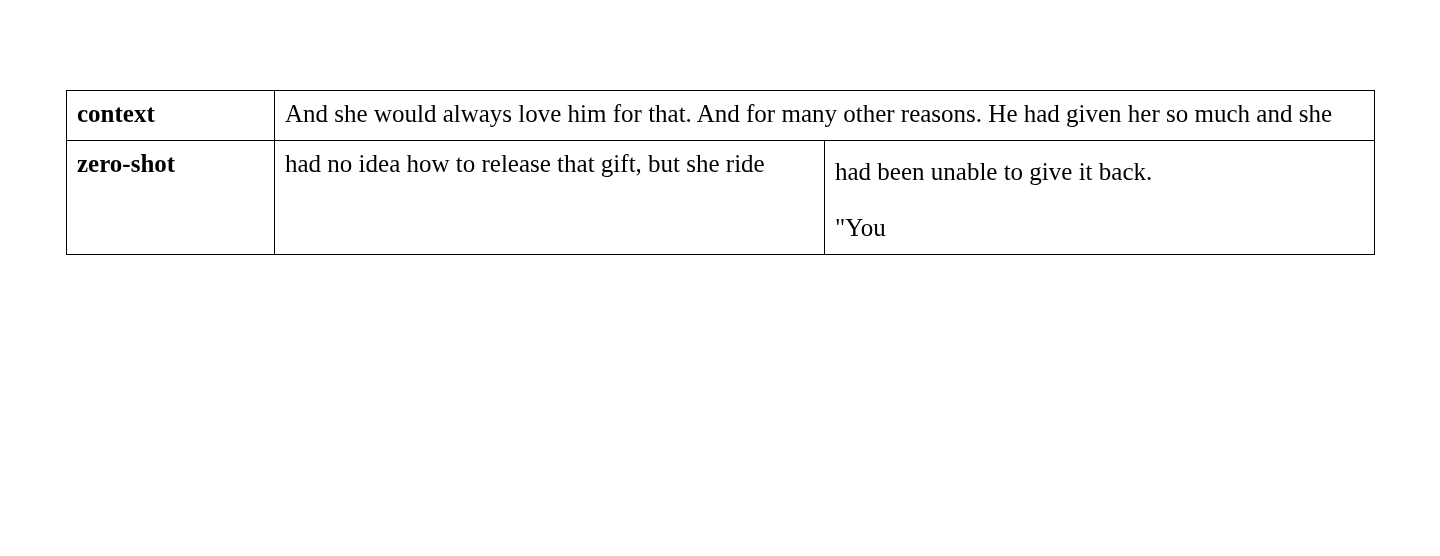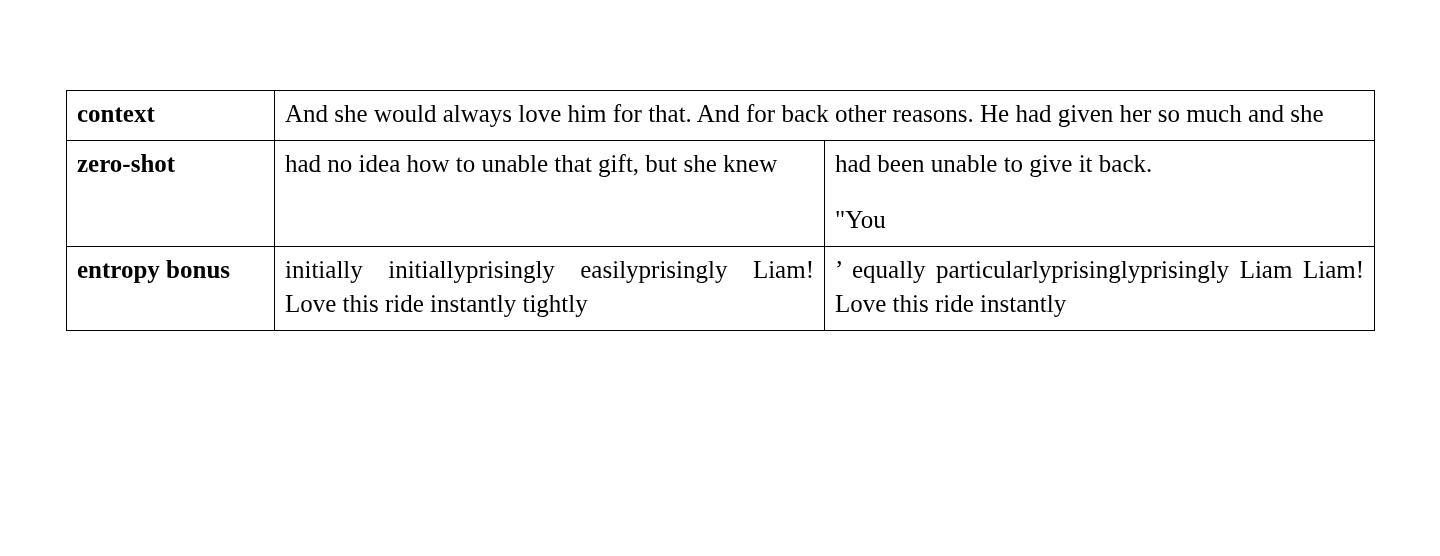--- a/index.html
+++ b/index.html
@@ -45,49 +45,44 @@
   .label-cell.no-justify {
     text-align: left;
     text-align-last: left;
   }
   .header-cell {
     font-style: italic;
     padding-top: 4px;
     padding-bottom: 6px;
   }
   .empty-cell { }
-  .cell-text { display: block; }
+  .cell-text { display: block; margin-top: 8px; }
   .cell-text.gap { margin-top: 22px; }
   .justified {
     text-align: justify;
   }
 </style>
 </head>
 <body>
 
 <div class="table-wrap">
   <table class="example-table">
     <colgroup>
       <col class="col-label">
       <col class="col-cont">
       <col class="col-cont">
     </colgroup>
     <tbody>
       <tr>
         <td class="label-cell no-justify">context</td>
-        <td colspan="2" class="justified">And she would always love him for that. And for back other reasons. He had given her so much and she</td>
+        <td colspan="2" class="justified">And she would always love him for that. And for many other reasons. He had given her so much and she</td>
       </tr>
       <tr>
         <td class="label-cell no-justify">zero-shot</td>
-        <td>had no idea how to unable that gift, but she knew</td>
+        <td>had no idea how to release that gift, but she ride</td>
         <td>
           <span class="cell-text">had been unable to give it back.</span>
           <span class="cell-text gap">"You</span>
         </td>
-      </tr>
-      <tr>
-        <td class="label-cell no-justify">entropy bonus</td>
-        <td class="justified">initially initiallyprisingly easilyprisingly Liam! Love this ride instantly tightly</td>
-        <td class="justified">’ equally particularlyprisinglyprisingly Liam Liam! Love this ride instantly</td>
       </tr>
     </tbody>
   </table>
 </div>
 
 </body></html>

